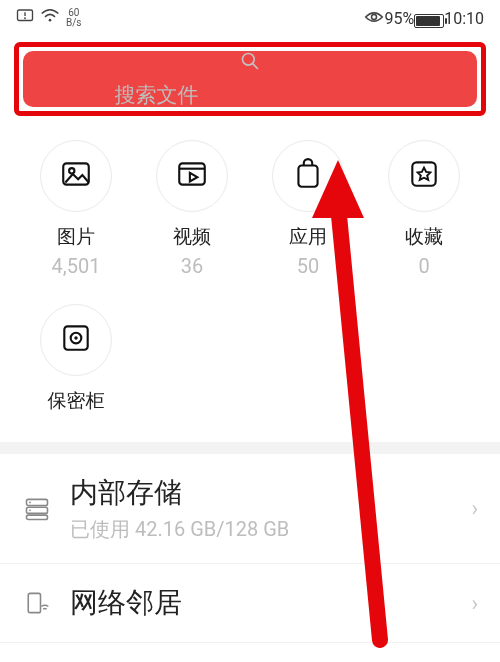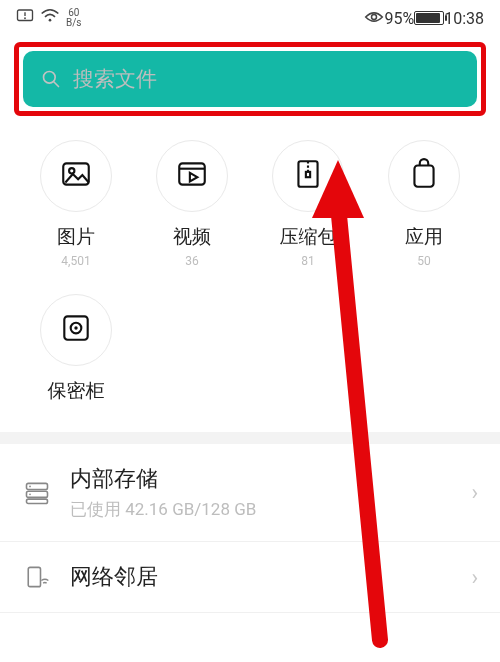--- a/index.html
+++ b/index.html
@@ -18,21 +18,21 @@
     display: flex;
     align-items: center;
     justify-content: space-between;
     padding: 0 16px;
     font-size: 16px;
     color: #333;
   }
   .status-left { display: flex; align-items: center; gap: 6px; }
   .status-kbs { font-size: 10px; line-height: 10px; color: #555; }
   .status-kbs .top { display:block;text-align:center; }
-  .status-right { display: flex; align-items: center; gap: 0; }
+  .status-right { display: flex; align-items: flex-end; gap: 0; }
   .battery {
     display: inline-block;
     width: 30px; height: 14px;
     border: 1.5px solid #333; border-radius: 2px;
     position: relative;
   }
   .battery::after {
     content: ""; position: absolute; right: -4px; top: 3px;
     width: 2px; height: 6px; background: #333; border-radius: 1px;
   }
@@ -41,27 +41,28 @@
   .search-wrap {
     margin: 6px 14px 16px 14px;
     position: relative;
   }
   .search-border {
     border: 5px solid #e4060b;
     border-radius: 6px;
     padding: 4px;
   }
   .search-box {
-    background: #14b8a6;
+    background: #ef4444;
     border-radius: 10px;
     height: 56px;
     display: flex;
     align-items: center;
     padding: 0 18px;
     gap: 12px;
+    flex-direction: column;
   }
   .search-box input {
     border: none; outline: none; background: transparent;
     font-size: 21px; color: #333; flex: 1;
   }
   .search-box input::placeholder { color: #bdbdbd; }
   .search-icon { width: 20px; height: 20px; display:inline-block; }
 
   
   .grid {
@@ -70,36 +71,36 @@
     gap: 26px 4px;
     padding: 8px 20px 24px 20px;
   }
   .cat { display: flex; flex-direction: column; align-items: center; }
   .cat .circle {
     width: 72px; height: 72px; border-radius: 50%;
     border: 1px solid #e9e9e9; background: #fff;
     display: flex; align-items:center; justify-content:center;
   }
   .cat .label { margin-top: 12px; font-size: 19px; color: #222; }
-  .cat .count { margin-top: 4px; font-size: 12px; color: #bdbdbd; }
+  .cat .count { margin-top: 4px; font-size: 20px; color: #bdbdbd; }
   .ico { width: 34px; height: 34px; }
 
   
   .section-gap { height: 12px; background: #f3f3f3; }
 
   
   .list-item {
     display: flex; align-items: center;
     padding: 20px 22px;
     border-bottom: 1px solid #f0f0f0;
     gap: 18px;
   }
   .list-item .text { flex:1; }
-  .list-item .title { font-size: 22px; color: #222; }
-  .list-item .sub { font-size: 17px; color: #bdbdbd; margin-top: 4px; }
+  .list-item .title { font-size: 28px; color: #222; }
+  .list-item .sub { font-size: 20px; color: #bdbdbd; margin-top: 4px; }
   .list-icon { width: 30px; height: 30px; flex:0 0 30px; display:flex; align-items:center; justify-content:center;}
   .chev { font-size: 22px; color:#c9c9c9; }
 
   
   .arrow-svg {
     position: absolute;
     left: 0; top: 0;
     width: 500px; height: 662px;
     pointer-events: none;
   }
@@ -132,21 +133,21 @@
     <span>
       <svg width="20" height="14" viewBox="0 0 24 16">
           <path d="M2 8 Q12 -2 22 8 Q12 18 2 8 Z" fill="none" stroke="#444" stroke-width="1.8"></path>
           <circle cx="12" cy="8" r="3" fill="none" stroke="#444" stroke-width="1.8"></circle>
         </svg>
     </span>
     <span>95%</span>
     <span class="battery">
       <span class="fill" id="battery-fill" style="width: 23.92px;"></span>
     </span>
-    <span>10:38</span>
+    <span>10:10</span>
   </div>
 </div>
 
 <div class="search-wrap">
   <div class="search-border">
     <div class="search-box">
       <span class="search-icon">
         <svg viewBox="0 0 24 24" width="20" height="20">
             <circle cx="10" cy="10" r="7" fill="none" stroke="#c2c2c2" stroke-width="2"></circle>
             <line x1="15" y1="15" x2="21" y2="21" stroke="#c2c2c2" stroke-width="2" stroke-linecap="round"></line>
@@ -182,47 +183,46 @@
             <polygon points="14,15 14,23 21,19" fill="none" stroke="#111" stroke-width="2"></polygon>
           </svg>
     </span>
       </div>
     <div class="label">视频</div>
     <div class="count">36</div>
   </div>
 
 
 
-  <div class="cat">
-    <div class="circle">
-        <span>
-      <svg class="ico" viewBox="0 0 32 32">
-            <rect x="7" y="4" width="18" height="24" rx="2" fill="none" stroke="#111" stroke-width="2"></rect>
-            <line x1="16" y1="4" x2="16" y2="14" stroke="#111" stroke-width="2" stroke-dasharray="2 2"></line>
-            <rect x="14" y="14" width="4" height="5" fill="none" stroke="#111" stroke-width="2"></rect>
-          </svg>
-    </span>
-      </div>
-    <div class="label">压缩包</div>
-    <div class="count">81</div>
-  </div>
 
   <div class="cat">
     <div class="circle">
         <span>
       <svg class="ico" viewBox="0 0 32 32">
             <path d="M10 8 h12 a3 3 0 0 1 3 3 v14 a3 3 0 0 1 -3 3 h-12 a3 3 0 0 1 -3 -3 v-14 a3 3 0 0 1 3 -3 z" fill="none" stroke="#111" stroke-width="2"></path>
             <path d="M12 8 v-2 a4 4 0 0 1 8 0 v2" fill="none" stroke="#111" stroke-width="2"></path>
           </svg>
     </span>
       </div>
     <div class="label">应用</div>
     <div class="count">50</div>
   </div>
 
+  <div class="cat">
+    <div class="circle">
+        <span>
+      <svg class="ico" viewBox="0 0 32 32">
+            <rect x="5" y="5" width="22" height="22" rx="4" fill="none" stroke="#111" stroke-width="2"></rect>
+            <path d="M16 10 l2 4 l4 .5 l-3 3 l1 4 l-4 -2 l-4 2 l1 -4 l-3 -3 l4 -.5 z" fill="none" stroke="#111" stroke-width="1.8"></path>
+          </svg>
+    </span>
+      </div>
+    <div class="label">收藏</div>
+    <div class="count">0</div>
+  </div>
 
   <div class="cat">
     <div class="circle">
         <span>
       <svg class="ico" viewBox="0 0 32 32">
             <rect x="5" y="5" width="22" height="22" rx="3" fill="none" stroke="#111" stroke-width="2"></rect>
             <circle cx="16" cy="16" r="5" fill="none" stroke="#111" stroke-width="2"></circle>
             <circle cx="16" cy="16" r="1.6" fill="#111"></circle>
           </svg>
     </span>

